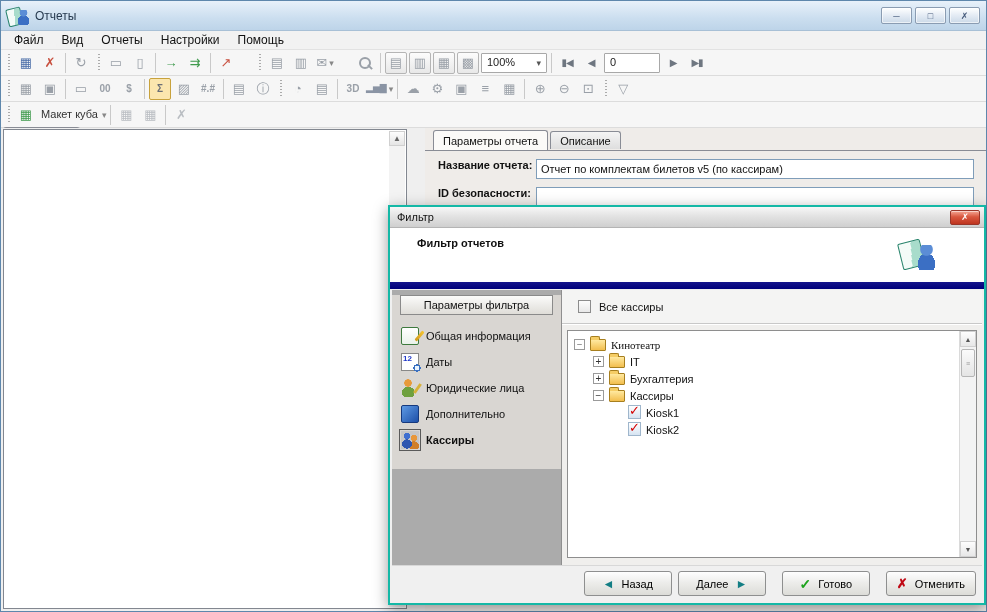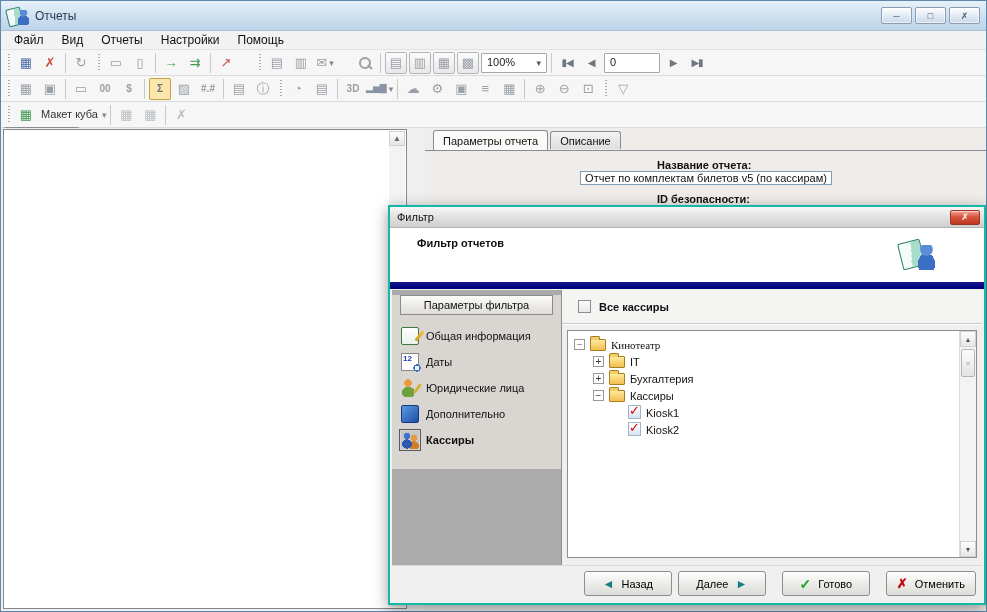--- a/index.html
+++ b/index.html
@@ -68,21 +68,21 @@
   .content { position:absolute; top:127px; left:0; right:0; bottom:0; background:#EFEFEF; }
   .report-list-panel { position:absolute; left:2px; top:1px; width:404px; bottom:2px; background:#fff; border:1px solid #828790; }
   .rl-scroll { position:absolute; right:1px; top:1px; width:16px; bottom:1px; background:#F3F3F3; }
   .rl-up { height:15px; display:flex; align-items:center; justify-content:center; font-size:8px; color:#666; background:linear-gradient(#FDFDFD,#E5E5E5); border:1px solid #D0D0D0; }
   .params-panel { position:absolute; left:424px; top:0; right:0; bottom:0; background:#EFECE9; }
   .rtabs { display:flex; padding:3px 0 0 8px; }
   .rtab { height:18px; padding:0 9px; display:inline-flex; align-items:center; font-size:11px;
           border:1px solid #898C95; border-bottom:none; border-radius:3px 3px 0 0; background:linear-gradient(#F4F4F4,#DEDEDE); margin-right:2px; }
   .rtab.active { background:#FBFAF8; height:20px; position:relative; top:-1px; }
   .rtabs-line { height:1px; background:#898C95; margin-top:-1px; }
-  .field-row { display:flex; align-items:center; margin:8px 12px 0 13px;flex-direction:column; }
+  .field-row { display:flex; margin:8px 12px 0 13px; }
   .field-label { width:98px; font-weight:bold; font-size:11px; flex:none; }
   .field-input { flex:1; height:20px; border:1px solid #7F9DB9; background:#fff; font-size:11px; padding:0 4px; display:flex; align-items:center; overflow:hidden; white-space:nowrap; }
 
   
   .dialog { position:absolute; left:387px; top:204px; width:598px; height:400px; background:#F0F0F0;
             border:2px solid #14b8a6; box-shadow:0 4px 14px rgba(0,0,0,.4); z-index:10; }
   .dlg-title { height:21px; background:linear-gradient(#F7F7F7,#E3E3E3 45%,#CFCFCF); border-bottom:1px solid #B4B4B4;
                display:flex; align-items:center; padding:0 4px 0 7px; font-size:11px; color:#111; }
   .dlg-title-text { flex:1; }
   .dclose { width:30px; height:15px; border:1px solid #99362A; border-radius:2px; color:#fff; font-size:9px; font-weight:bold;
@@ -111,21 +111,21 @@
   .ic-person { background:radial-gradient(circle at 7px 4px,#E89A3A 0 3.5px,transparent 4px),
                radial-gradient(ellipse 35% 32% at 40% 75%,#6FA03E 99%,transparent 100%); }
   .ic-person::after { content:""; position:absolute; right:0; top:4px; width:3px; height:11px; background:#D7B23A; transform:rotate(35deg); }
   .ic-bluesq { background:linear-gradient(135deg,#5E9AE4,#1D4FA8); border:1px solid #16397E; border-radius:2px; }
   .ic-people { background:radial-gradient(circle at 6px 5px,#3F6FD0 0 3px,transparent 3.5px),
                radial-gradient(ellipse 28% 26% at 33% 72%,#2F57B0 99%,transparent 100%),
                radial-gradient(circle at 13px 7px,#E8973A 0 3px,transparent 3.5px),
                radial-gradient(ellipse 28% 26% at 72% 83%,#D07E28 99%,transparent 100%); }
   .dlg-main { flex:1; position:relative; background:#F0EFED; }
   .chk-row { height:34px; background:#F4F4F3; border-bottom:1px solid #C8C8C8; box-shadow:0 1px 0 #fff;
-             display:flex; align-items:center; gap:8px; padding-left:16px;font-weight:bold; }
+             display:flex; align-items:center; gap:8px; padding-left:16px; }
   .checkbox { width:13px; height:13px; border:1px solid #8C8C8C; background:linear-gradient(#FCFCFC,#E8E8E8); flex:none; }
   .tree-box { position:absolute; left:5px; right:5px; top:40px; bottom:7px; background:#fff; border:1px solid #8E8E8E; padding:5px 22px 0 2px; overflow:hidden; }
   .tree-row { display:flex; align-items:center; height:17px; font-size:11px; white-space:nowrap; }
   .lvl0 { padding-left:4px;font-family:Liberation Serif, serif; } .lvl1 { padding-left:23px; } .lvl2 { padding-left:42px; }
   .exp { flex:none; width:11px; height:11px; margin-right:4px; border:1px solid #9A9A9A; background:#fff;
          font-size:10px; line-height:9px; text-align:center; color:#333; }
   .exp.plus::before { content:"+"; } .exp.minus::before { content:"−"; } .exp.none { visibility:hidden; }
   .tree-ic { width:16px; height:12px; margin:0 5px 0 1px; position:relative; flex:none; }
   .tree-ic.folder { background:linear-gradient(#FFE9A0,#F2BE4E); border:1px solid #A77F1F; border-radius:1px; }
   .tree-ic.folder::before { content:""; position:absolute; top:-4px; left:-1px; width:8px; height:3px; background:#F5CD66; border:1px solid #A77F1F; border-bottom:none; border-radius:2px 2px 0 0; }

